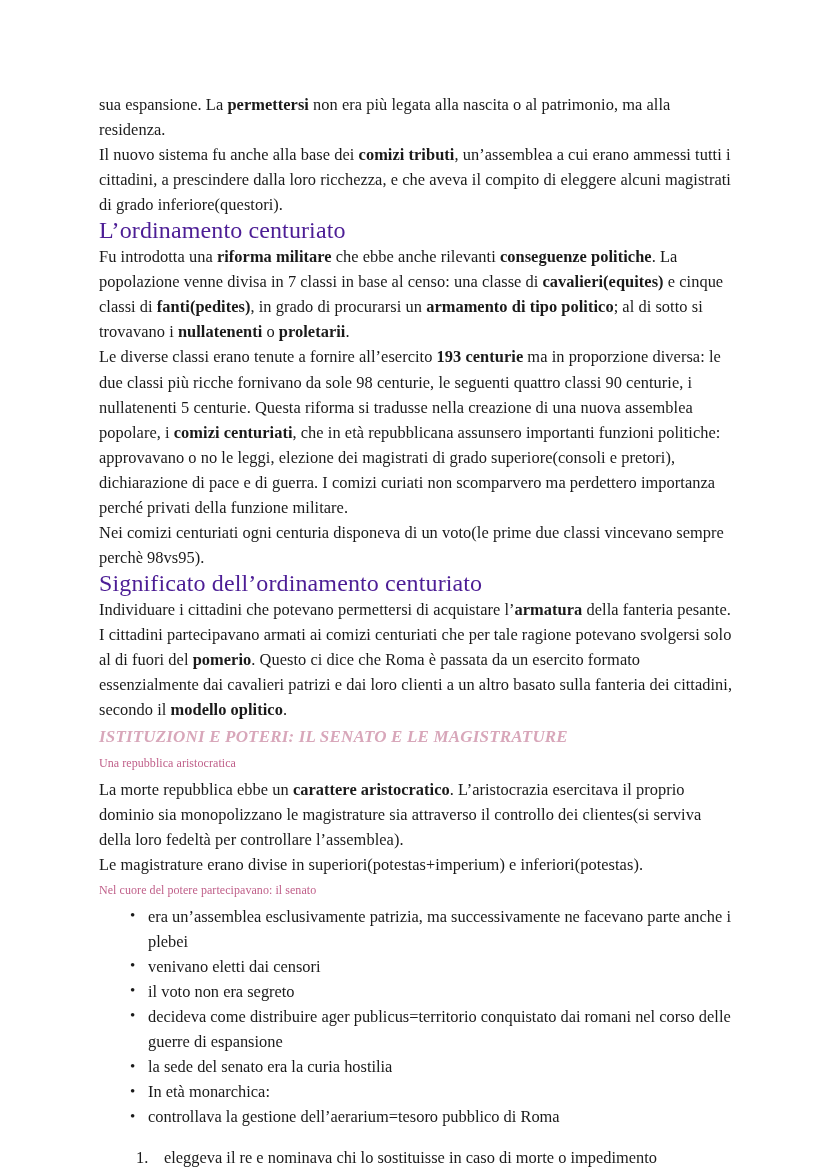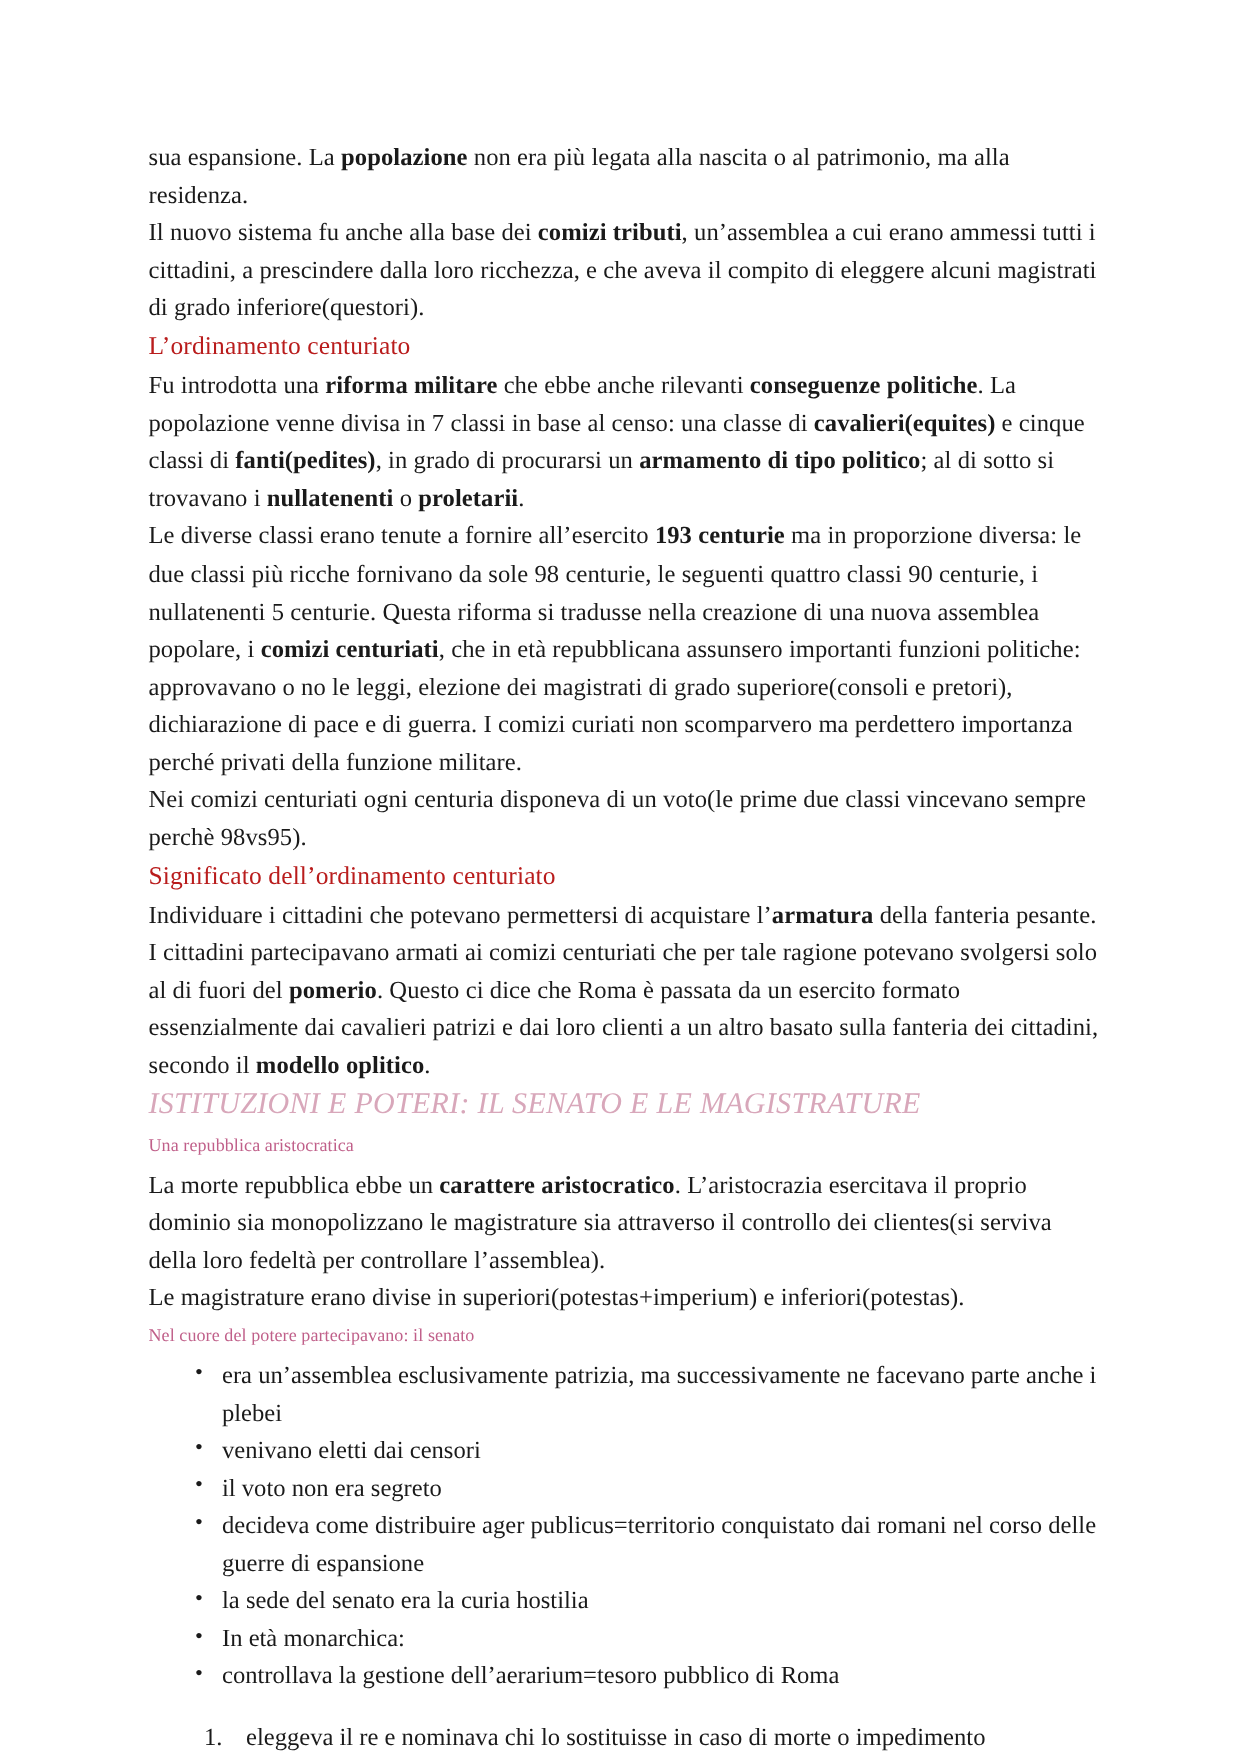--- a/index.html
+++ b/index.html
@@ -28,39 +28,39 @@
   p.para {
     margin: 0;
     font-size: 16.4px;
     line-height: 25.1px;
     text-align: left;
     color: #1a1a1a;
     letter-spacing: 0.003em;
   }
   h2.h-section {
     margin: 1px 0 0 0;
-    font-size: 17px;
+    font-size: 24px;
     line-height: 25.6px;
     font-weight: 400;
-    color: #b91c1c;
+    color: #4c1d95;
     letter-spacing: 0.005em;
   }
   h2.h-strong {
     margin: 1px 0 0 0;
     font-size: 12px;
     line-height: 25.6px;
     font-weight: 400;
     color: #c0608a;
     letter-spacing: 0.005em;
   }
   h2.h-caps {
     margin: 2px 0 0 0;
-    font-size: 20px;
+    font-size: 17px;
     line-height: 25.6px;
-    font-weight: 400;
+    font-weight: 700;
     font-style: italic;
     color: #d8a7ba;
     letter-spacing: 0.01em;
   }
   b, strong { font-weight: 700; }
   ul.bullets {
     margin: 0;
     padding: 0;
     list-style: none;
   }
@@ -106,21 +106,21 @@
     color: #1a1a1a;
   }
 </style>
 </head>
 <body>
 
 <div id="page">
   <div class="doc-body">
 
     <p class="para">
-      <span>sua espansione. La </span><b>popolazione</b><span> non era più legata alla nascita o al patrimonio, ma alla residenza.</span>
+      <span>sua espansione. La </span><b>permettersi</b><span> non era più legata alla nascita o al patrimonio, ma alla residenza.</span>
     </p>
 
     <p class="para">
       <span>Il nuovo sistema fu anche alla base dei </span><b>comizi tributi</b><span>, un’assemblea a cui erano ammessi tutti i cittadini, a prescindere dalla loro ricchezza, e che aveva il compito di eleggere alcuni magistrati di grado inferiore(questori).</span>
     </p>
 
     <h2 class="h-section">L’ordinamento centuriato</h2>
 
     <p class="para">
       <span>Fu introdotta una </span><b>riforma militare</b><span> che ebbe anche rilevanti </span><b>conseguenze politiche</b><span>. La popolazione venne divisa in 7 classi in base al censo: una classe di </span><b>cavalieri(equites)</b><span> e cinque classi di </span><b>fanti(pedites)</b><span>, in grado di procurarsi un </span><b>armamento di tipo politico</b><span>; al di sotto si trovavano i </span><b>nullatenenti</b><span> o </span><b>proletarii</b><span>.</span>

